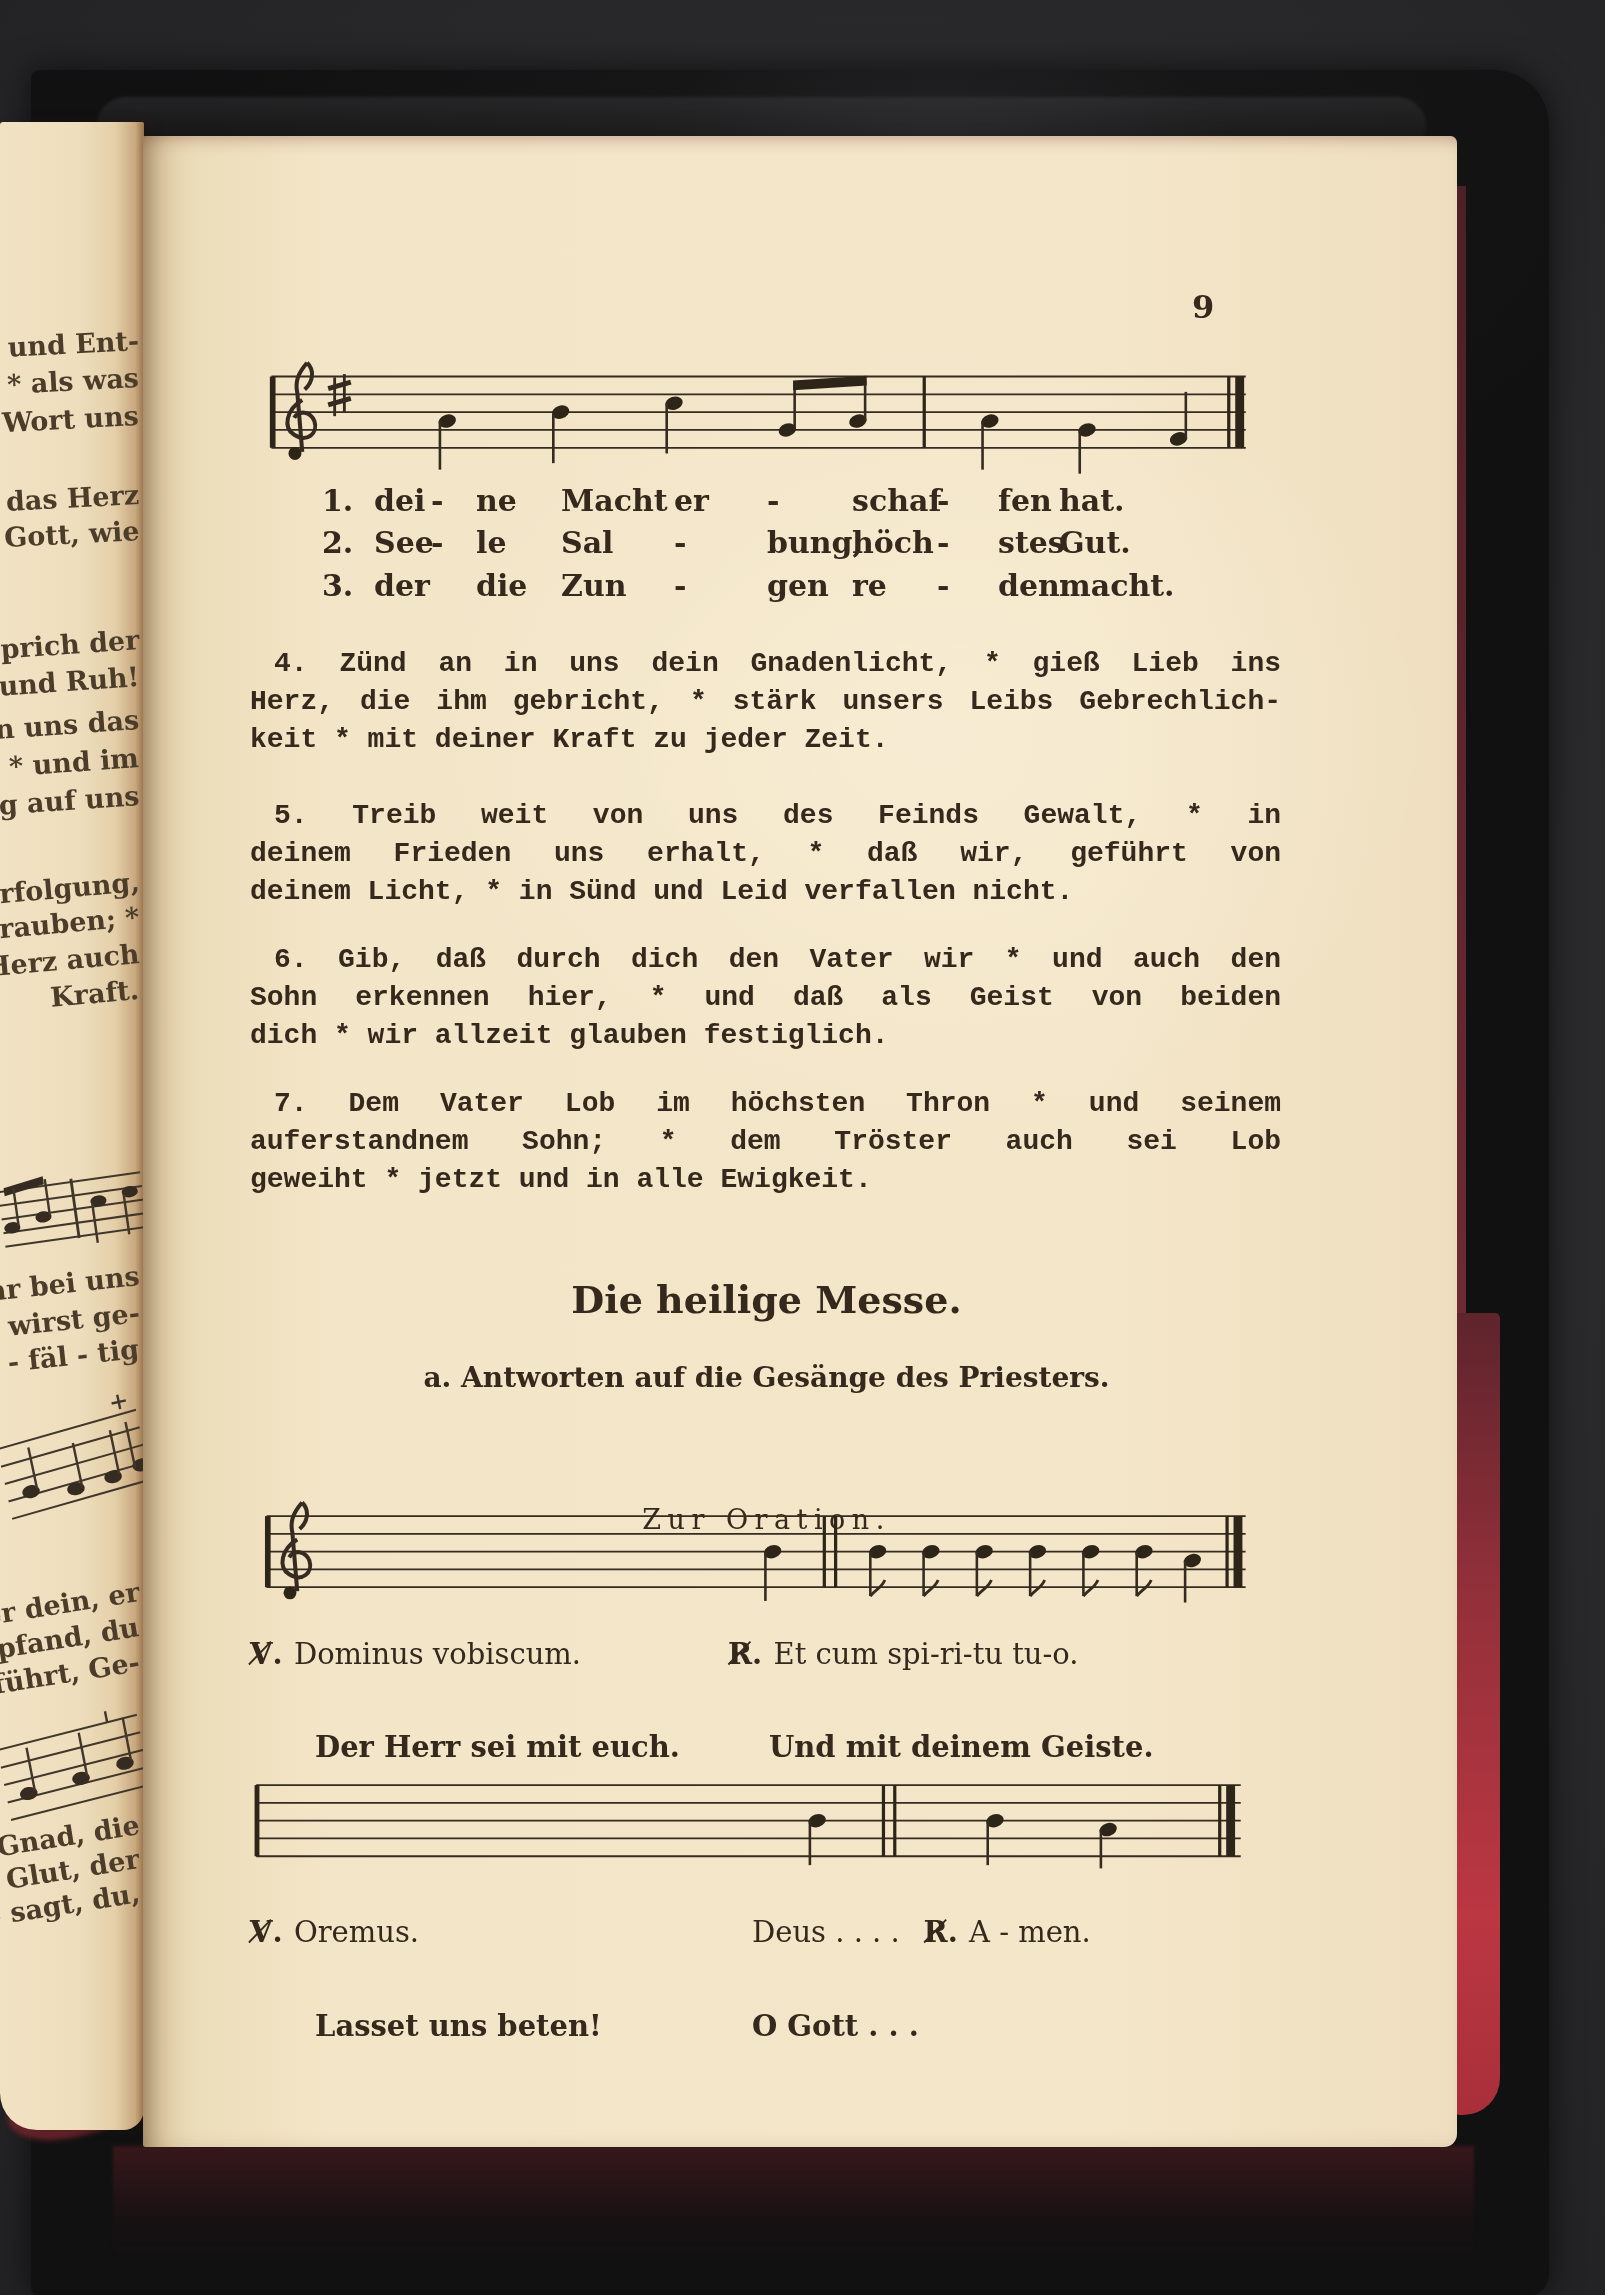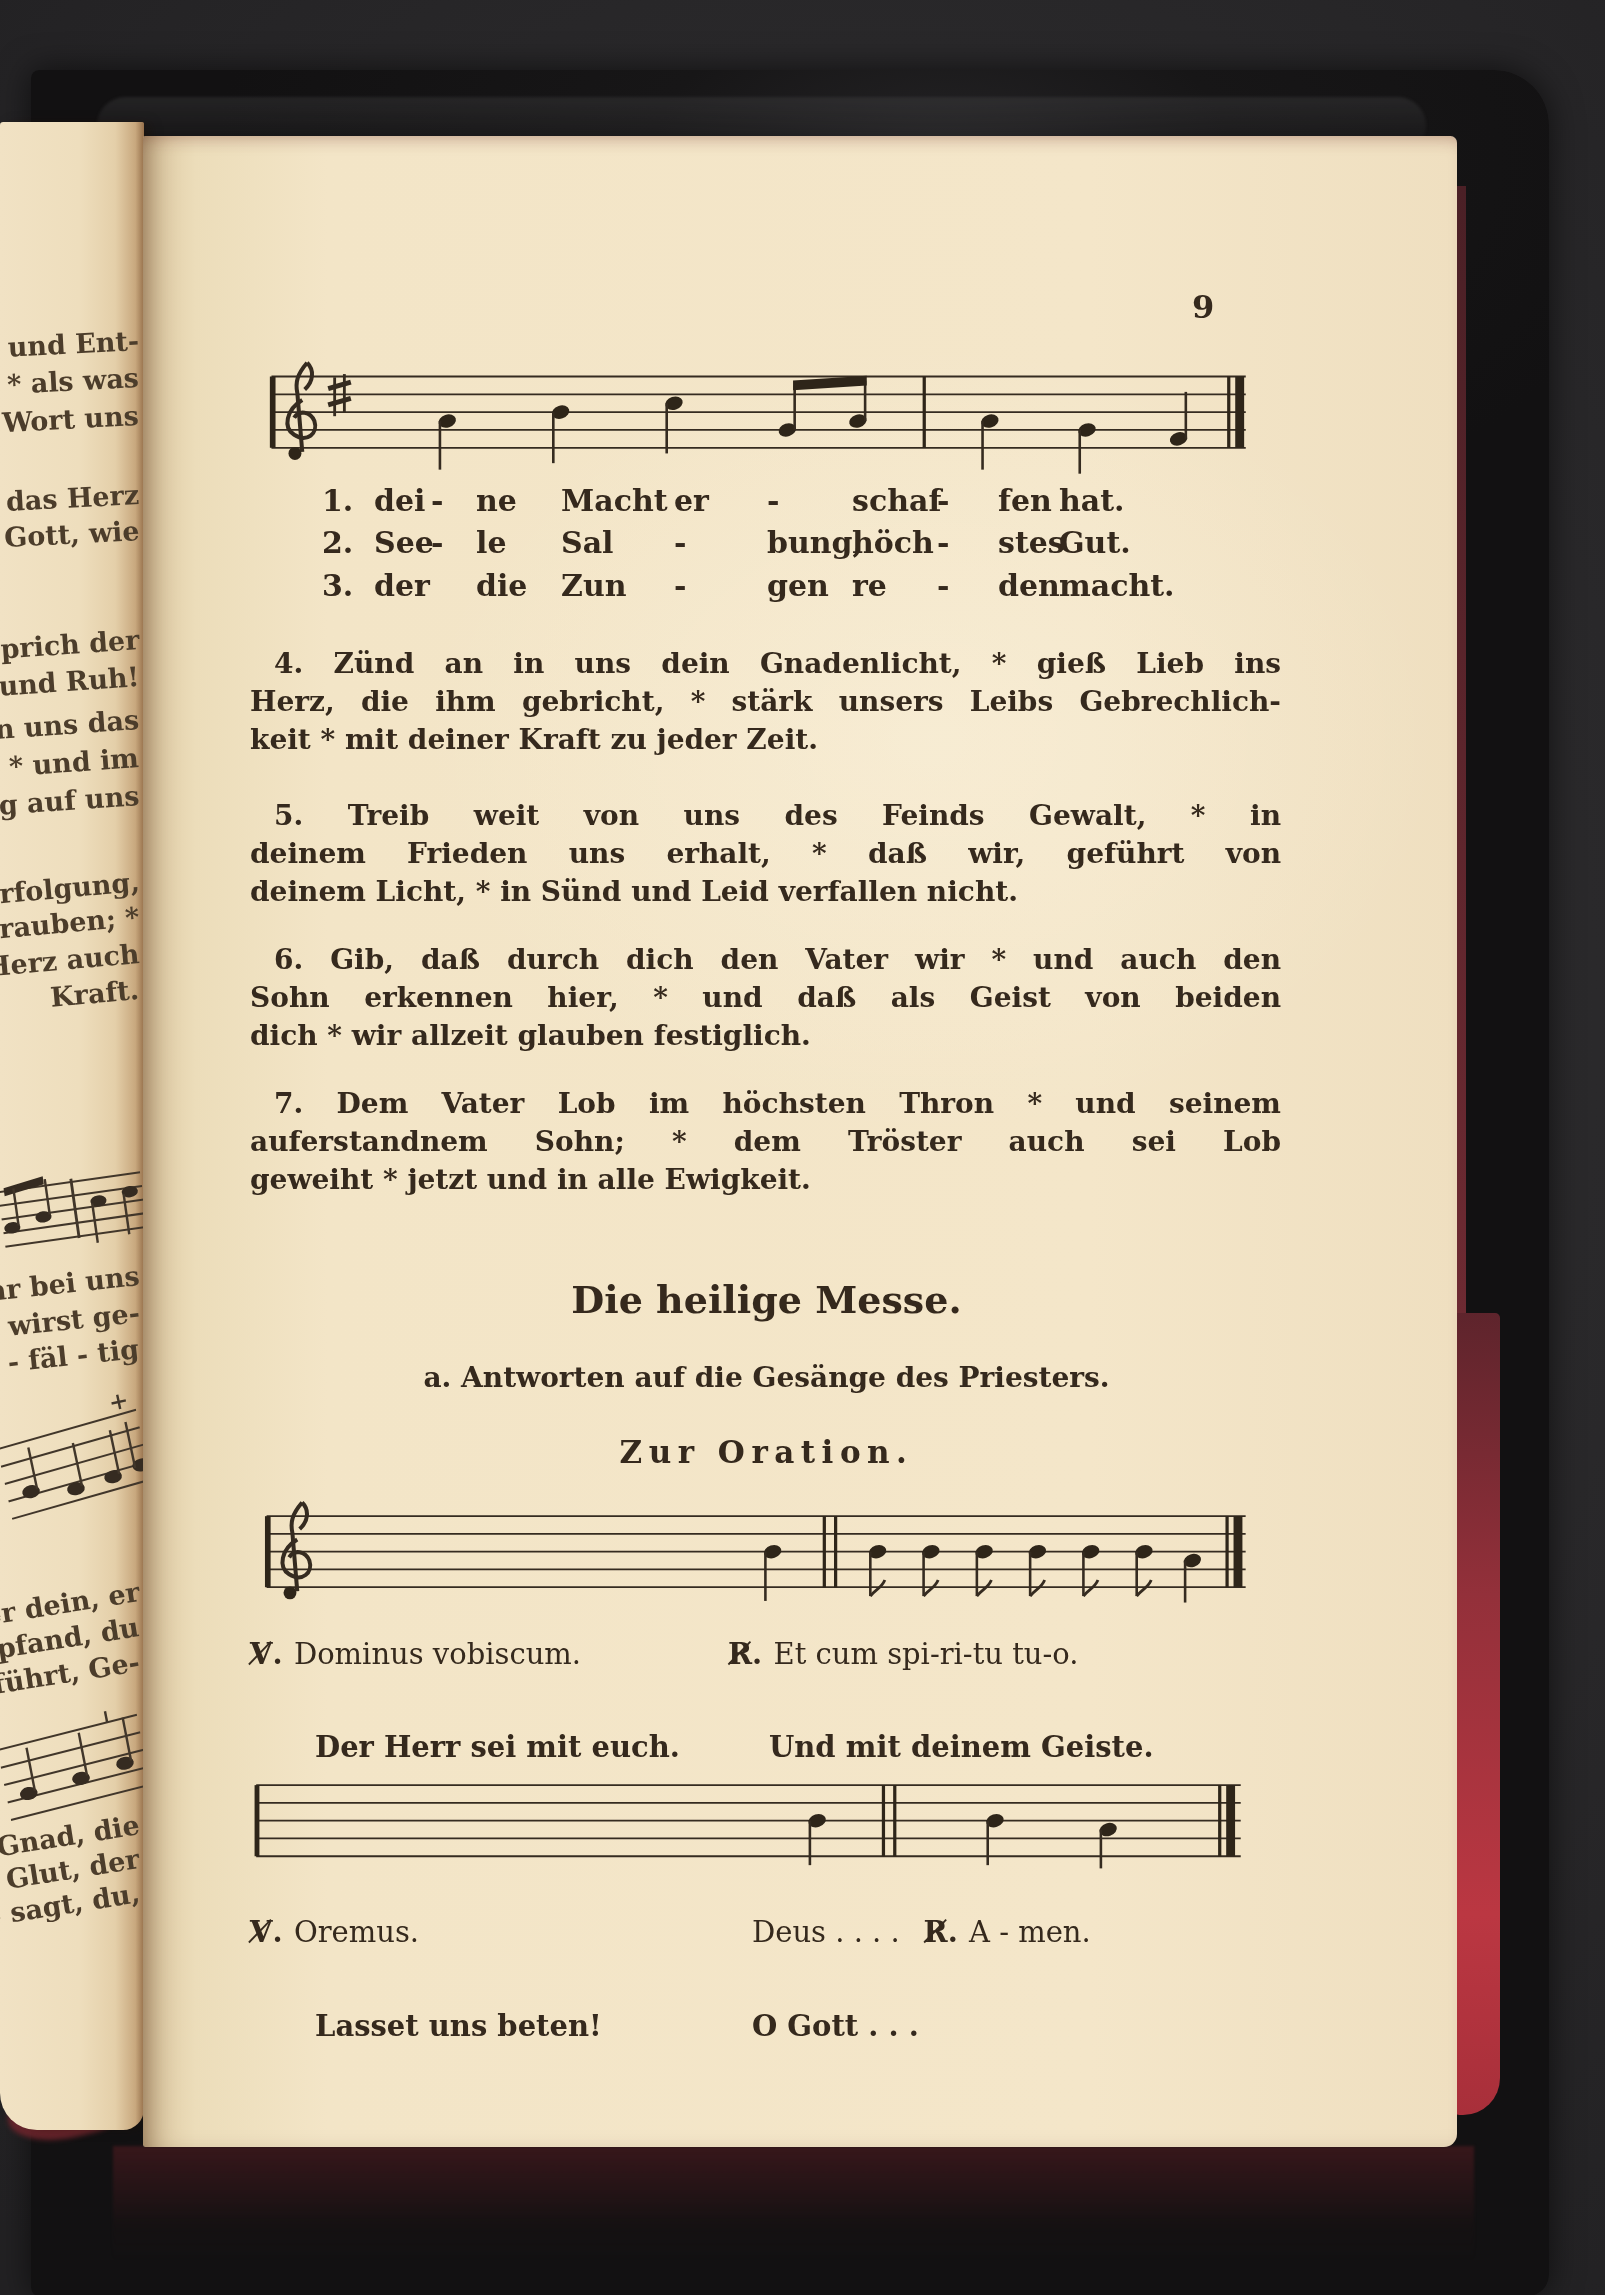--- a/index.html
+++ b/index.html
@@ -88,34 +88,34 @@
     grid-template-columns:57px 57px 45px 85px 113px 93px 85px 85px 61px 61px 150px;
     row-gap:7.3px;
     font-size:30px;font-weight:700;line-height:35px;
   }
   .verse-grid span{}
   .verse-grid span.vnum{text-align:left;padding-left:4.9px;}
   .stanza{
     position:absolute;left:107px;width:1031px;
     font-size:28px;font-weight:700;line-height:38px;
   }
-  .stz-line{text-align:justify;text-align-last:justify;}
+  .stz-line{text-align:justify;text-align-last:justify;font-family:Liberation Mono, monospace;}
   .stz-line.first{padding-left:24px;}
   .stz-line.last{text-align-last:left;}
   .section-title{
     position:absolute;left:105px;top:1141px;width:1037px;text-align:center;
     font-size:38px;font-weight:700;
   }
   .section-subtitle{
     position:absolute;left:105px;top:1225px;width:1037px;text-align:center;
     font-size:28px;font-weight:700;
   }
   .subsection{
-    position:absolute;left:105px;top:1298px;width:1037px;text-align:center;
-    font-size:31px;font-weight:700;letter-spacing:6.5px;
+    position:absolute;left:105px;top:1368px;width:1037px;text-align:center;
+    font-size:27px;font-weight:400;letter-spacing:6.5px;
   }
   .vr-row{position:absolute;white-space:nowrap;font-size:29px;}
   .latin{font-weight:400;font-family:"DejaVu Serif",serif;}
   .german{font-weight:700;margin-top:35px;}
   .sign{font-weight:600;margin-right:11.3px;}
 </style>
 </head>
 <body>
 
 <div class="cover"></div>

